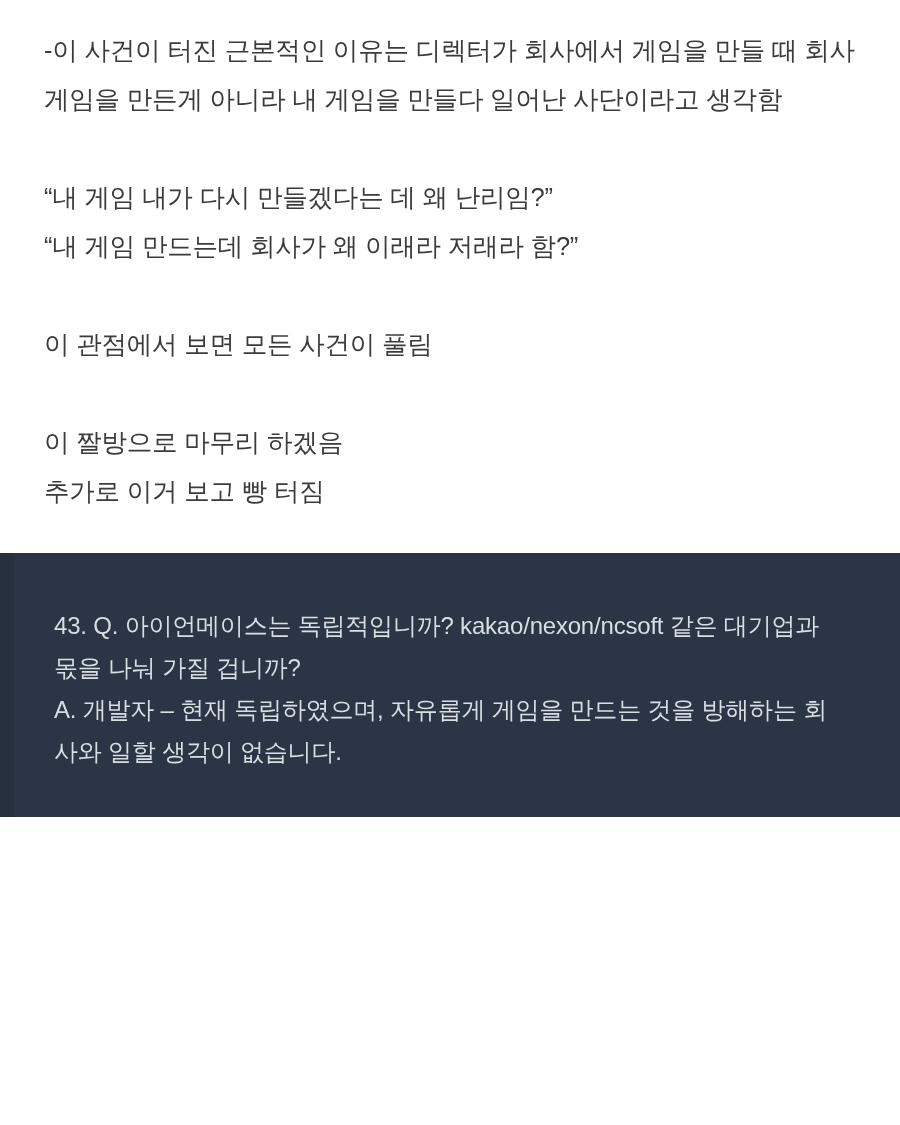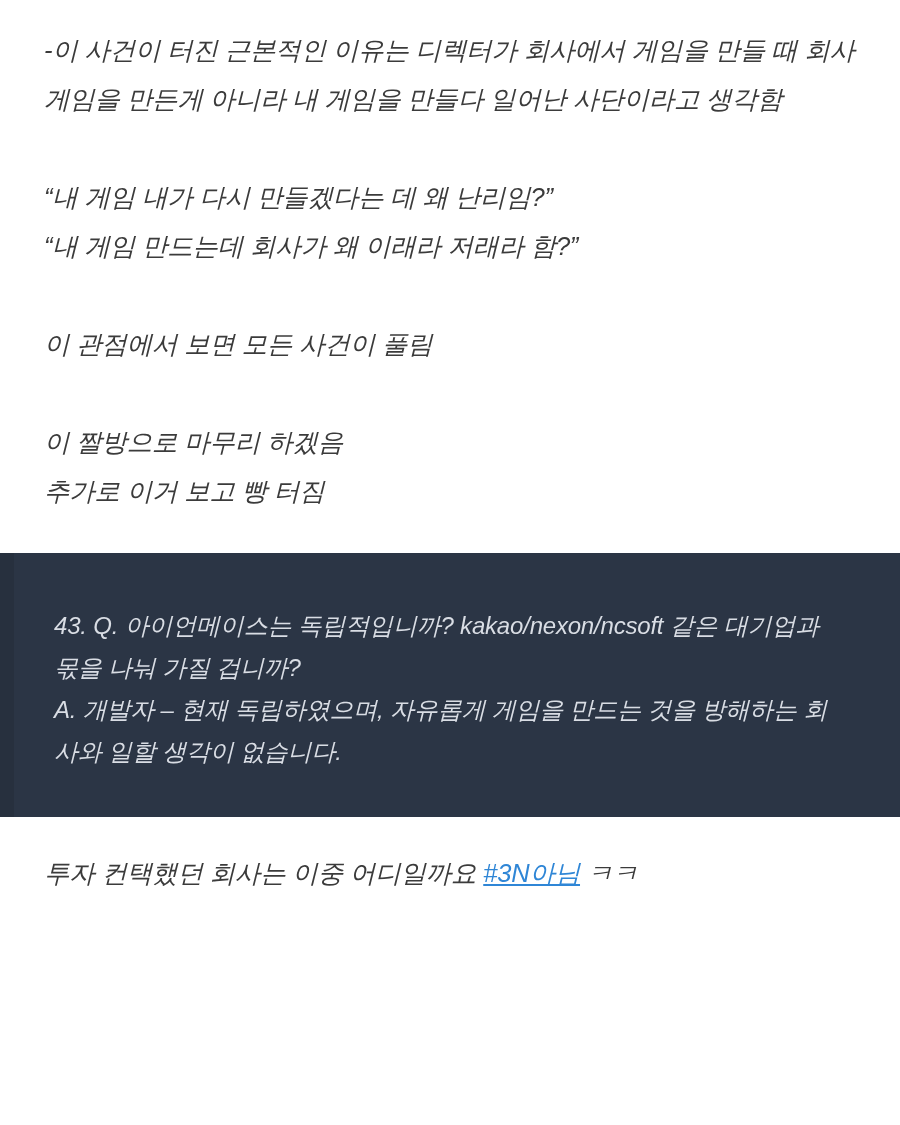--- a/index.html
+++ b/index.html
@@ -15,21 +15,20 @@
     overflow: hidden;
     position: relative;
   }
   .page {
     width: 900px;
     height: 931px;
     box-sizing: border-box;
     display: flex;
     flex-direction: column;
     background: #fff;
-    font-style: italic;
   }
   .body-text {
     padding: 26px 44px 0 44px;
     font-size: 25.5px;
     line-height: 49px;
     color: #3b3b3b;
     letter-spacing: -0.2px;
   }
   .para {
     margin: 0;
@@ -104,17 +103,14 @@
   </div>
 
   <div class="screenshot">
     <div class="strip-left"></div>
     <div class="qa-text">
       <p class="para">43. Q. 아이언메이스는 독립적입니까? kakao/nexon/ncsoft 같은 대기업과 몫을 나눠 가질 겁니까?</p>
       <p class="para">A. 개발자 – 현재 독립하였으며, 자유롭게 게임을 만드는 것을 방해하는 회사와 일할 생각이 없습니다.</p>
     </div>
   </div>
 
-  <div class="footer-text">
-    <span>투자 컨택했던 회사는 이중 어디일까요 </span><a class="hashtag" href="#">#3N아님</a><span class="trail"> ㅋㅋ</span>
-  </div>
 
 </div>
 
 </body></html>

